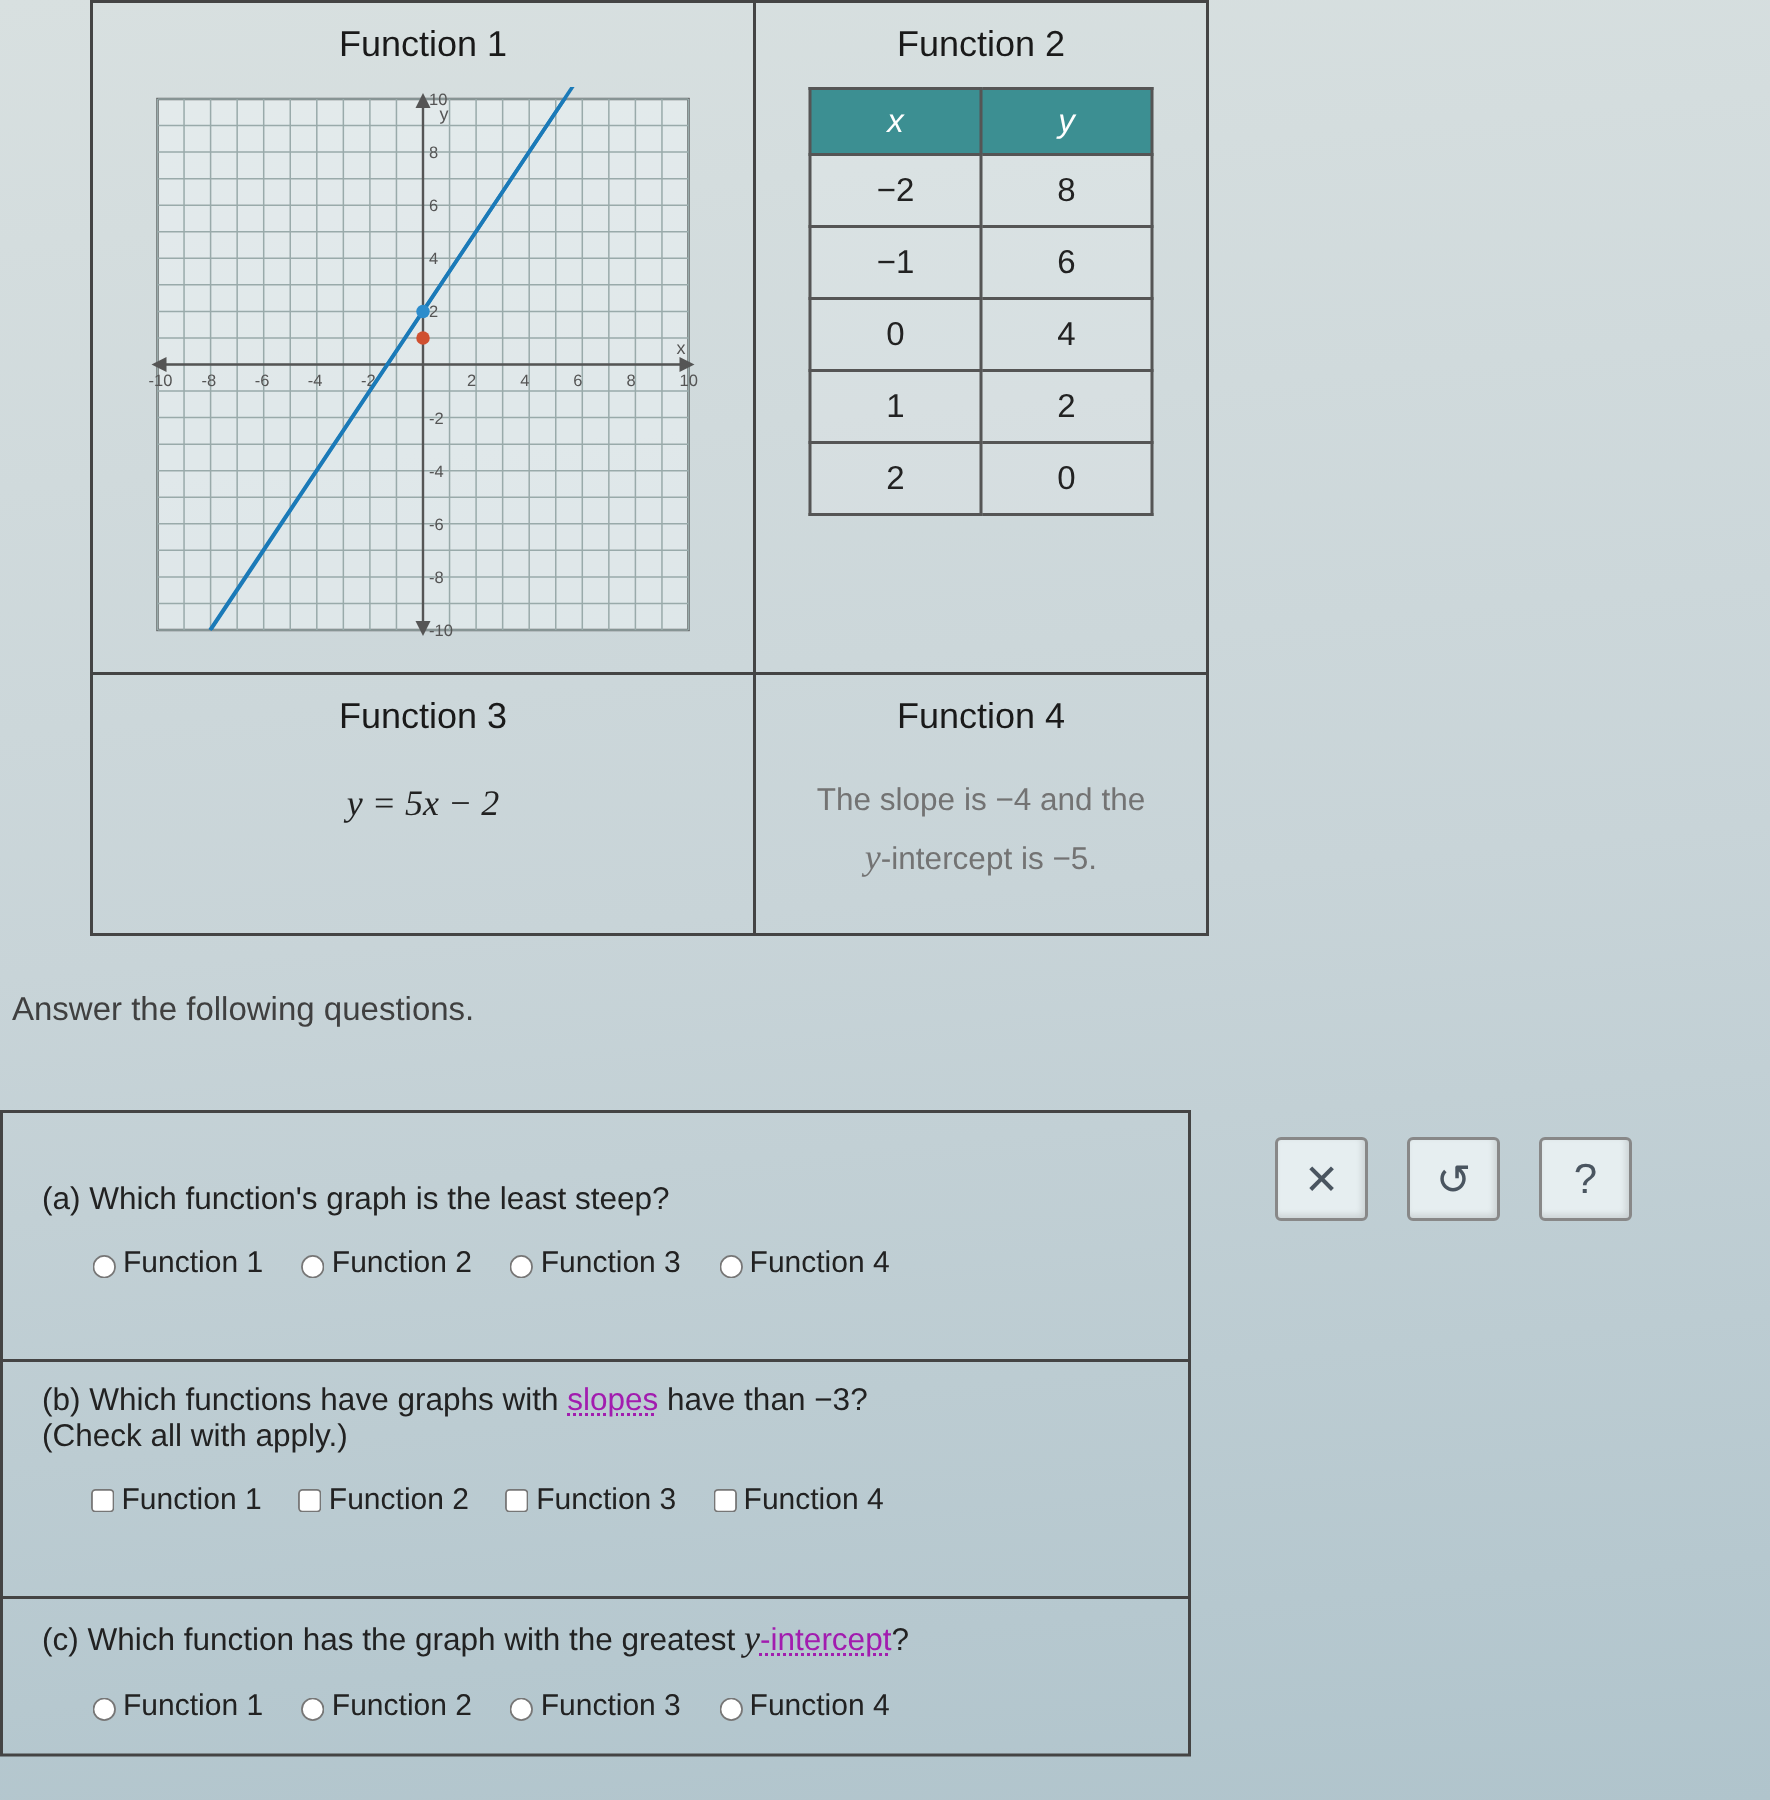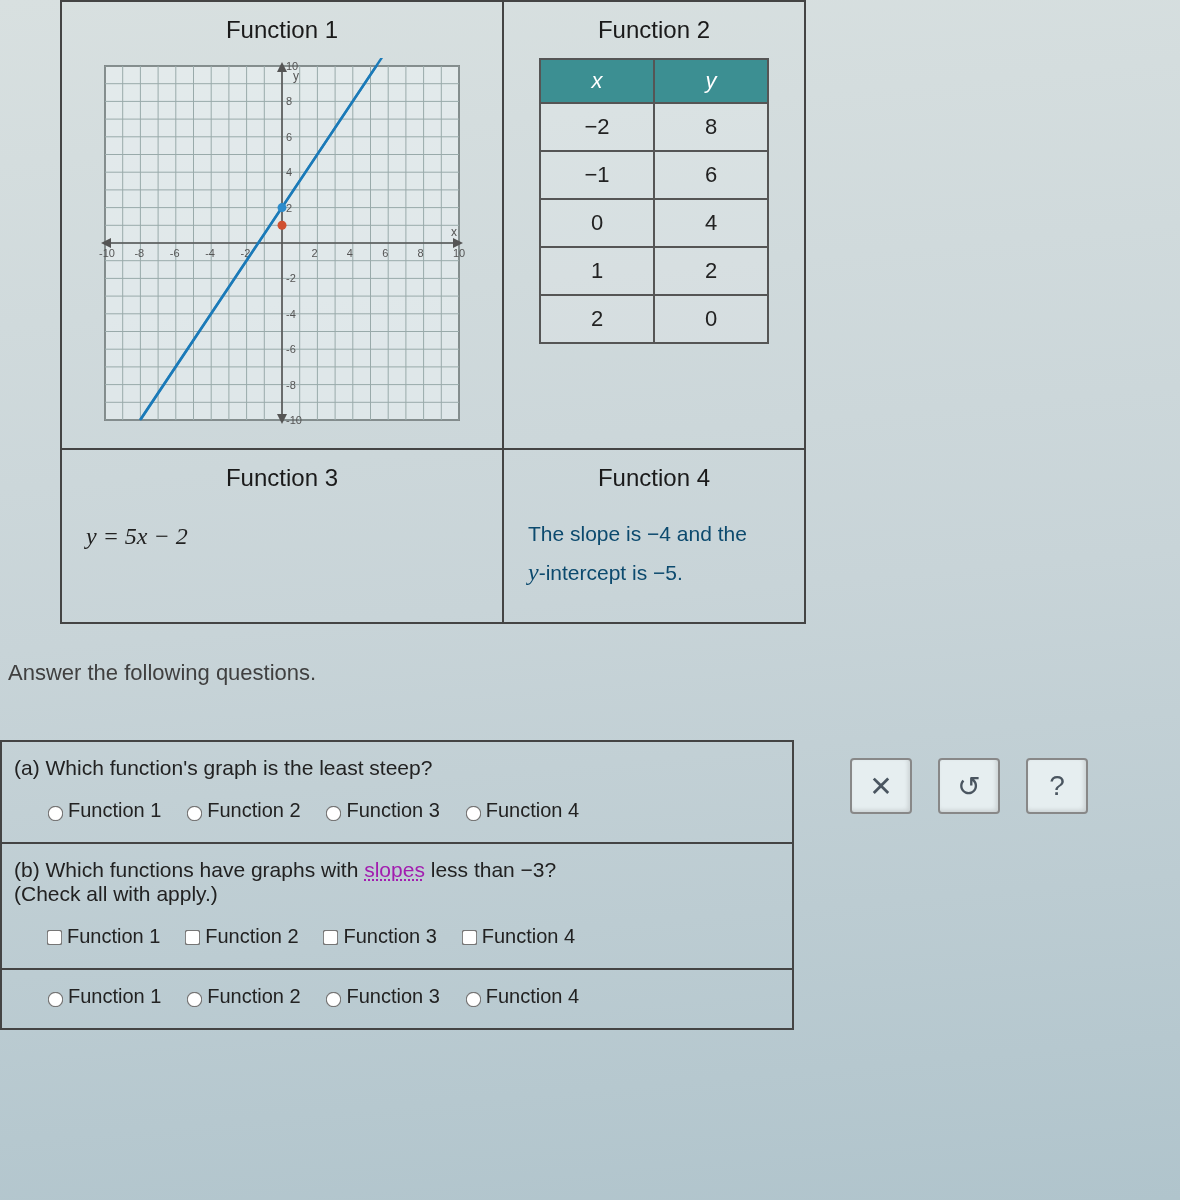--- a/index.html
+++ b/index.html
@@ -64,50 +64,51 @@
   table.datatbl td {
     border: 2px solid #555;
     text-align: center;
     font-size: 22px;
     height: 44px;
     color: #222;
     background: rgba(255,255,255,0.15);
   }
   
   .fn-content {
-    text-align: left;
+    text-align: center;
     font-size: 22px;
     padding: 10px 14px;
     line-height: 1.7;
   }
   .math { font-family: "Times New Roman", serif; font-style: italic; font-size: 24px; }
   .mnum { font-style: normal; }
-  .desc { font-size: 21px; color:#0c4a6e; }
+  .desc { font-size: 21px; color:#737373; }
 
   
   .answer-hdr {
     position:absolute;
     left: 8px;
     top: 660px;
     font-size: 22px;
     color:#404040;
   }
   .qa-box {
     position:absolute;
     left: 0;
     top: 740px;
     width: 790px;
     border: 2px solid #444;
     border-collapse: collapse;
     background: transparent;
   }
   .qa-box .qrow {
     border-top: 2px solid #444;
-    padding: 14px 12px 20px 12px;
+    padding: 14px 12px 20px 26px;
     font-size: 21px;
+    margin-top: 32px;
   }
   .qa-box .qrow:first-child { border-top: none; }
   .qprompt { margin-bottom: 18px; }
   .opts { margin-left: 30px; }
   .opts label { margin-right: 16px; font-size: 20px; }
   .opts input { transform: scale(1.2); margin-right: 6px; vertical-align: middle; }
   .ul { text-decoration: underline dotted; color:#a21caf; }
 
   
   .toolbar {
@@ -295,31 +296,34 @@
     <div class="qprompt">(a) Which function's graph is the least steep?</div>
     <div class="opts">
       <label><input type="radio" name="qa" style=""><span>Function 1</span></label>
       <label><input type="radio" name="qa" style=""><span>Function 2</span></label>
       <label><input type="radio" name="qa" style=""><span>Function 3</span></label>
       <label><input type="radio" name="qa" style=""><span>Function 4</span></label>
     </div>
   </div>
   <div class="qrow">
     <div class="qprompt">
-      <span>(b) Which functions have graphs with </span><span class="ul">slopes</span><span> less than </span><span class="mnum">−3</span><span>?</span><br>
+      <span>(b) Which functions have graphs with </span><span class="ul">slopes</span><span> have than </span><span class="mnum">−3</span><span>?</span><br>
       <span>(Check all with apply.)</span>
     </div>
     <div class="opts">
       <label><input type="checkbox" style=""><span>Function 1</span></label>
       <label><input type="checkbox" style=""><span>Function 2</span></label>
       <label><input type="checkbox" style=""><span>Function 3</span></label>
       <label><input type="checkbox" style=""><span>Function 4</span></label>
     </div>
   </div>
   <div class="qrow">
+    <div class="qprompt">
+      <span>(c) Which function has the graph with the greatest </span><span class="math">y</span><span class="ul">-intercept</span><span>?</span>
+    </div>
     <div class="opts">
       <label><input type="radio" name="qc" style=""><span>Function 1</span></label>
       <label><input type="radio" name="qc" style=""><span>Function 2</span></label>
       <label><input type="radio" name="qc" style=""><span>Function 3</span></label>
       <label><input type="radio" name="qc" style=""><span>Function 4</span></label>
     </div>
   </div>
 </div>
 
 <div class="toolbar">

